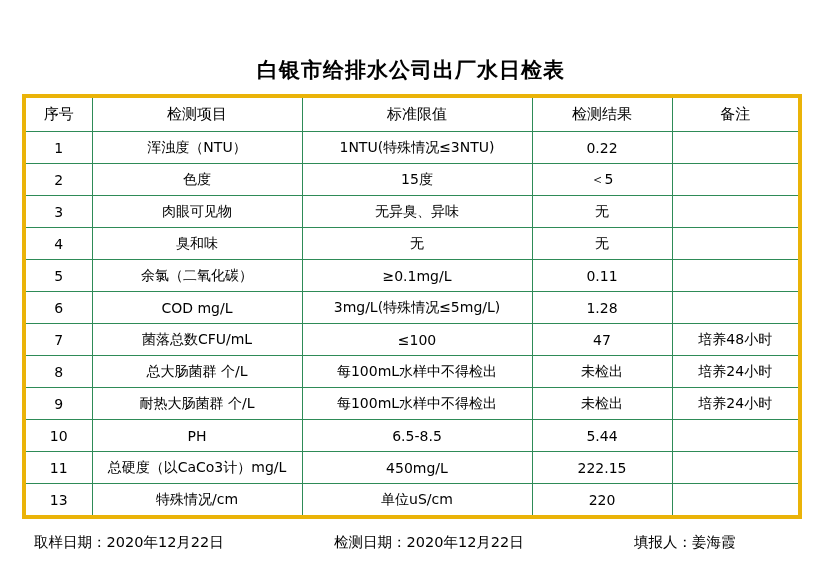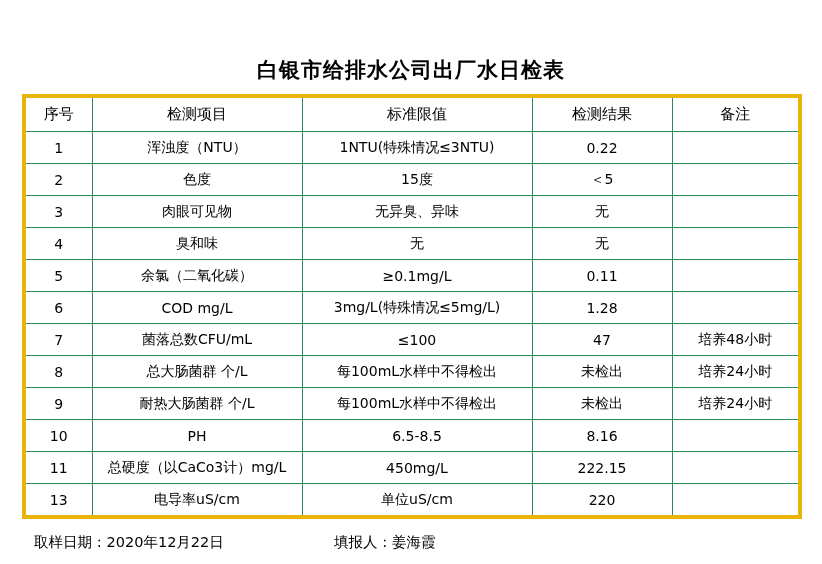--- a/index.html
+++ b/index.html
@@ -155,39 +155,40 @@
           <td>9</td>
           <td>耐热大肠菌群 个/L</td>
           <td>每100mL水样中不得检出</td>
           <td>未检出</td>
           <td>培养24小时</td>
         </tr>
         <tr>
           <td>10</td>
           <td>PH</td>
           <td>6.5-8.5</td>
-          <td>8.16</td>
+          <td>5.44</td>
           <td></td>
         </tr>
         <tr>
           <td>11</td>
           <td>总硬度（以CaCo3计）mg/L</td>
           <td>450mg/L</td>
           <td>222.15</td>
           <td></td>
         </tr>
         <tr>
           <td>13</td>
-          <td>电导率uS/cm</td>
+          <td>特殊情况/cm</td>
           <td>单位uS/cm</td>
           <td>220</td>
           <td></td>
         </tr>
       </tbody>
     </table>
   </div>
 
   <div class="footer">
     <div class="f1">取样日期：2020年12月22日</div>
+    <div class="f2">检测日期：2020年12月22日</div>
     <div class="f3">填报人：姜海霞</div>
   </div>
 
 </div>
 
 </body></html>

